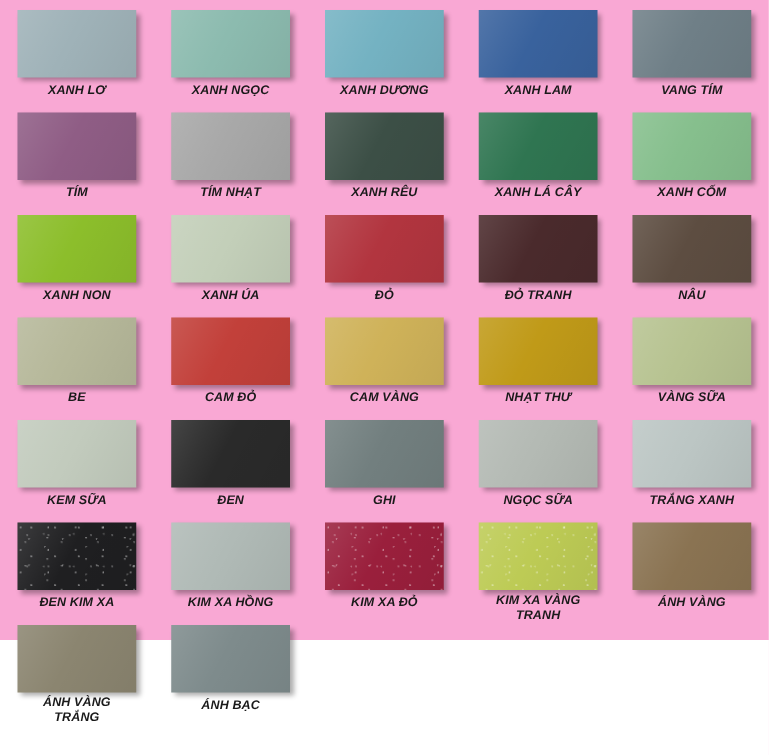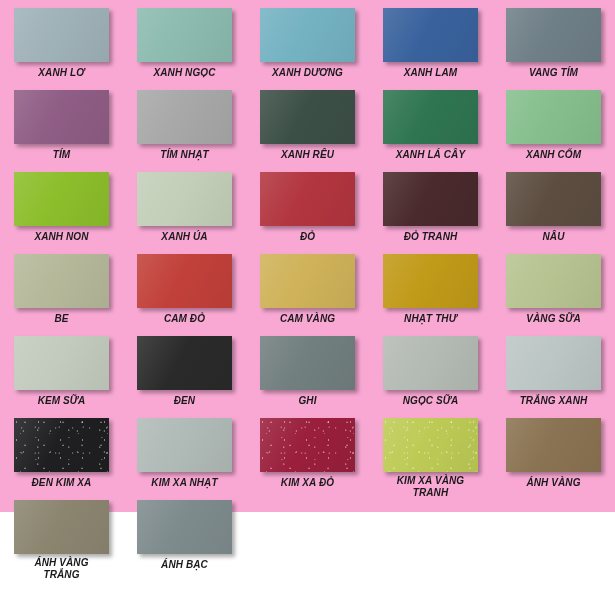--- a/index.html
+++ b/index.html
@@ -260,21 +260,21 @@
       <div class="swatch-cell">
         <div class="chip-wrap">
           <div class="chip speckled" style="background: rgb(31, 31, 33);"></div>
         </div>
         <div class="chip-label">ĐEN KIM XA</div>
       </div>
       <div class="swatch-cell">
         <div class="chip-wrap">
           <div class="chip" style="background: rgb(176, 186, 182);"></div>
         </div>
-        <div class="chip-label">KIM XA NHẠT</div>
+        <div class="chip-label">KIM XA HỒNG</div>
       </div>
       <div class="swatch-cell">
         <div class="chip-wrap">
           <div class="chip speckled" style="background: rgb(154, 31, 60);"></div>
         </div>
         <div class="chip-label">KIM XA ĐỎ</div>
       </div>
       <div class="swatch-cell">
         <div class="chip-wrap">
           <div class="chip speckled" style="background: rgb(189, 203, 85);"></div>

